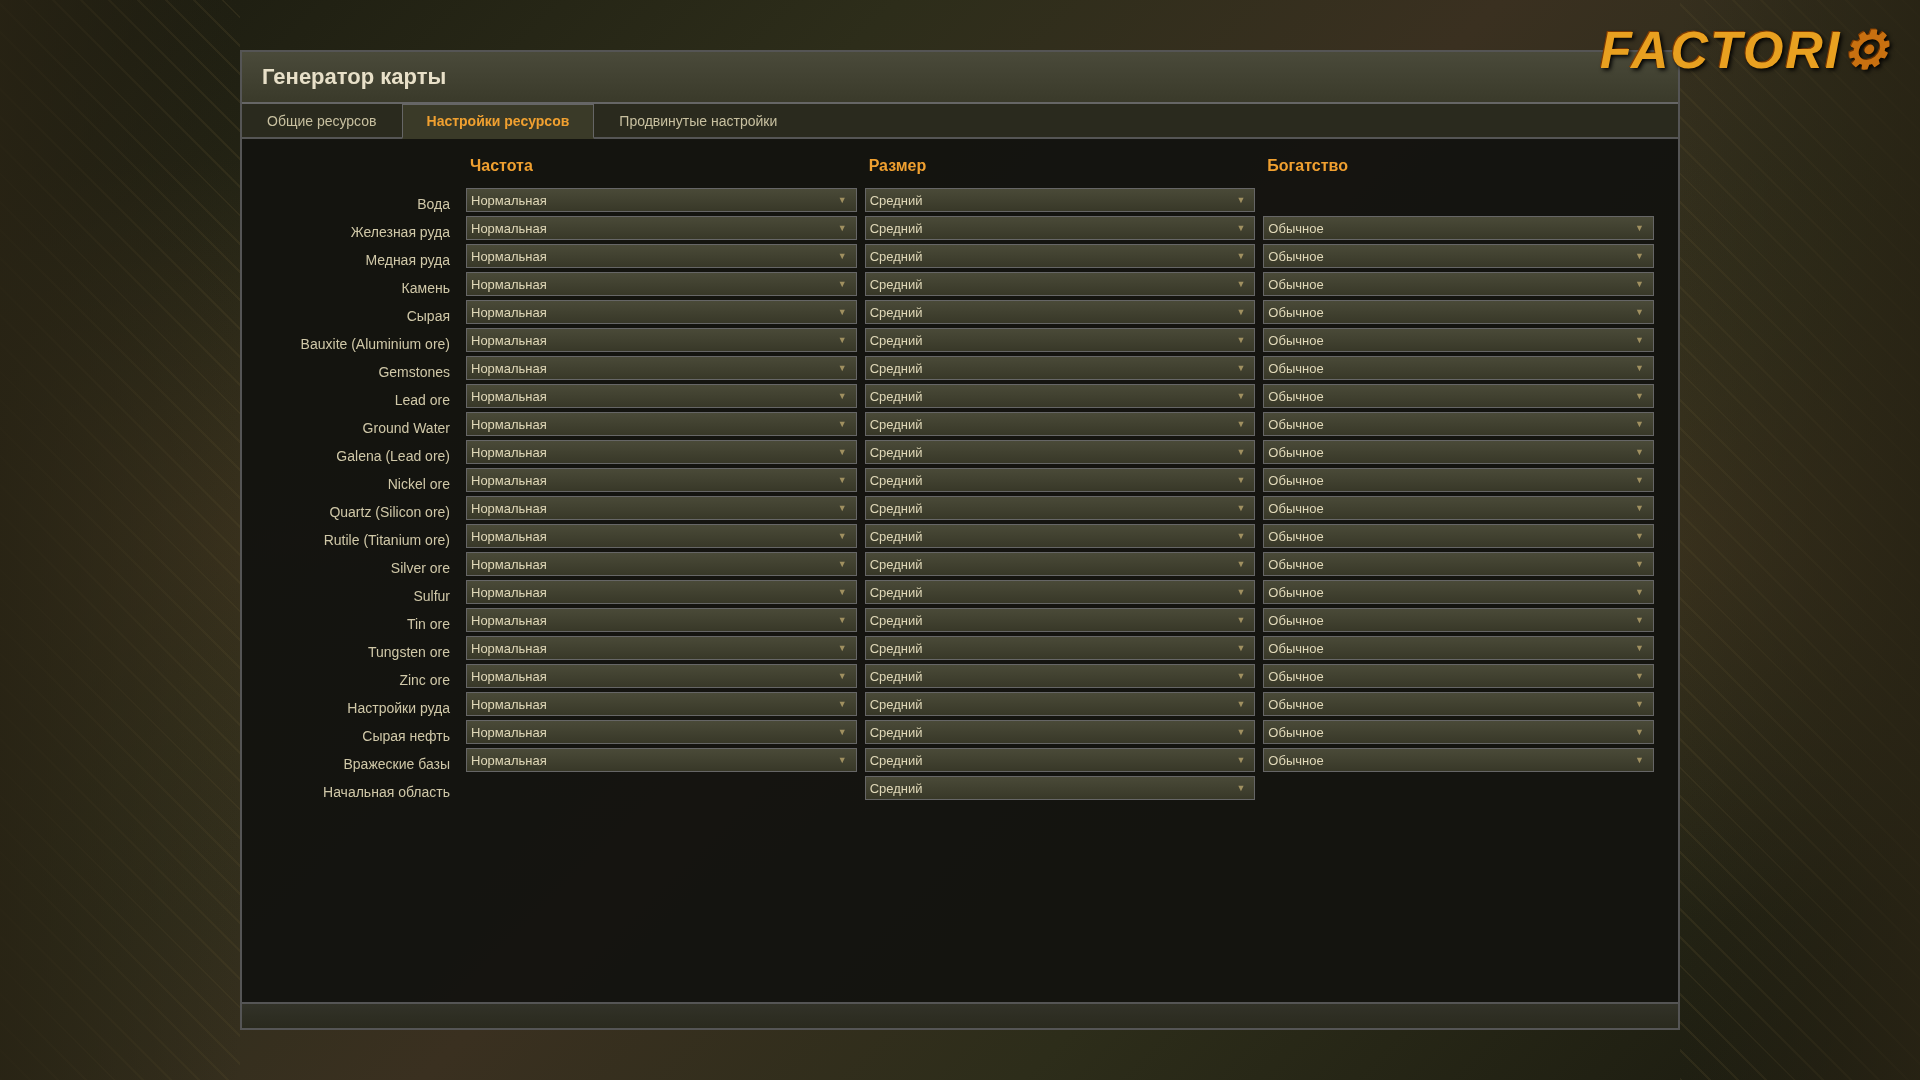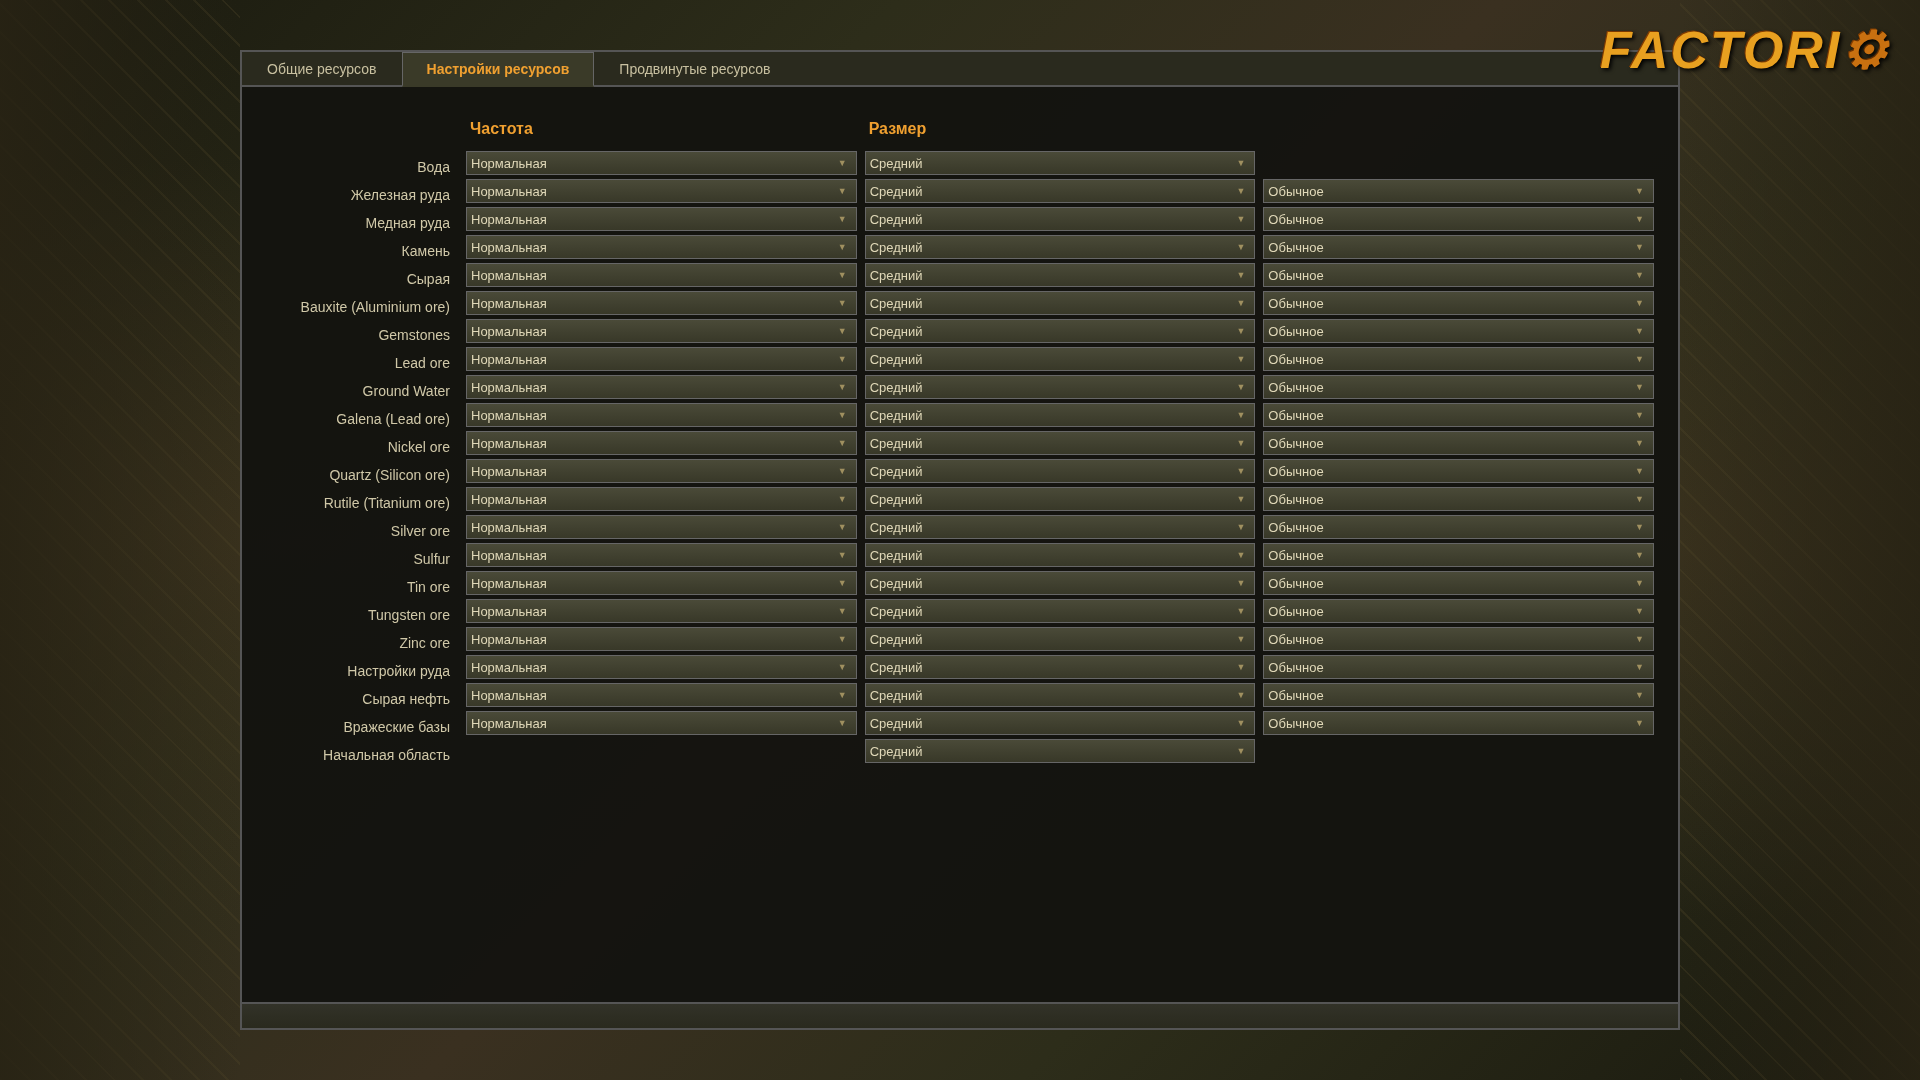--- a/index.html
+++ b/index.html
@@ -104,21 +104,21 @@
       color: #f0a030;
       border-color: #666;
       border-bottom: 2px solid #3a3a28;
       margin-bottom: -2px;
       font-weight: bold;
     }
 
     .content {
       flex: 1;
       overflow-y: auto;
-      padding: 25px 20px;
+      padding: 10px 20px;
     }
 
     .content::-webkit-scrollbar {
       width: 8px;
     }
     .content::-webkit-scrollbar-track {
       background: #1a1a12;
     }
     .content::-webkit-scrollbar-thumb {
       background: #555;
@@ -222,32 +222,34 @@
 
 <div class="bg"></div>
 <div class="bg-machinery-left"></div>
 <div class="bg-machinery-right"></div>
 
 <div class="logo">
   FACTORI<span class="gear">⚙</span>
 </div>
 
 <div class="dialog">
+  <div class="dialog-title">Генератор карты</div>
 
   <div class="tabs">
     <div class="tab">Общие ресурсов</div>
     <div class="tab active">Настройки ресурсов</div>
-    <div class="tab">Продвинутые ресурсов</div>
+    <div class="tab">Продвинутые настройки</div>
   </div>
 
   <div class="content">
     <div class="grid-header">
       <div></div>
       <div class="col-header freq">Частота</div>
       <div class="col-header size">Размер</div>
+      <div class="col-header rich">Богатство</div>
     </div>
 
     <div id="resource-rows">
     <div class="resource-row">
           <div class="resource-name">Вода</div>
           <div>
             <div class="dropdown-wrapper" style="margin: 1px 4px;"><select style="width: 100%; background: linear-gradient(rgb(74, 74, 56), rgb(56, 56, 40)); border: 1px solid rgb(102, 102, 102); color: rgb(224, 216, 184); font-size: 13px; padding: 2px 4px; height: 24px; cursor: pointer; appearance: none;"><option value="Нормальная">Нормальная</option><option value="Очень редкая">Очень редкая</option><option value="Редкая">Редкая</option><option value="Частая">Частая</option><option value="Очень частая">Очень частая</option></select></div>
           </div>
           <div>
             <div class="dropdown-wrapper" style="margin: 1px 4px;"><select style="width: 100%; background: linear-gradient(rgb(74, 74, 56), rgb(56, 56, 40)); border: 1px solid rgb(102, 102, 102); color: rgb(224, 216, 184); font-size: 13px; padding: 2px 4px; height: 24px; cursor: pointer; appearance: none;"><option value="Средний">Средний</option><option value="Очень маленький">Очень маленький</option><option value="Маленький">Маленький</option><option value="Большой">Большой</option><option value="Очень большой">Очень большой</option></select></div>

